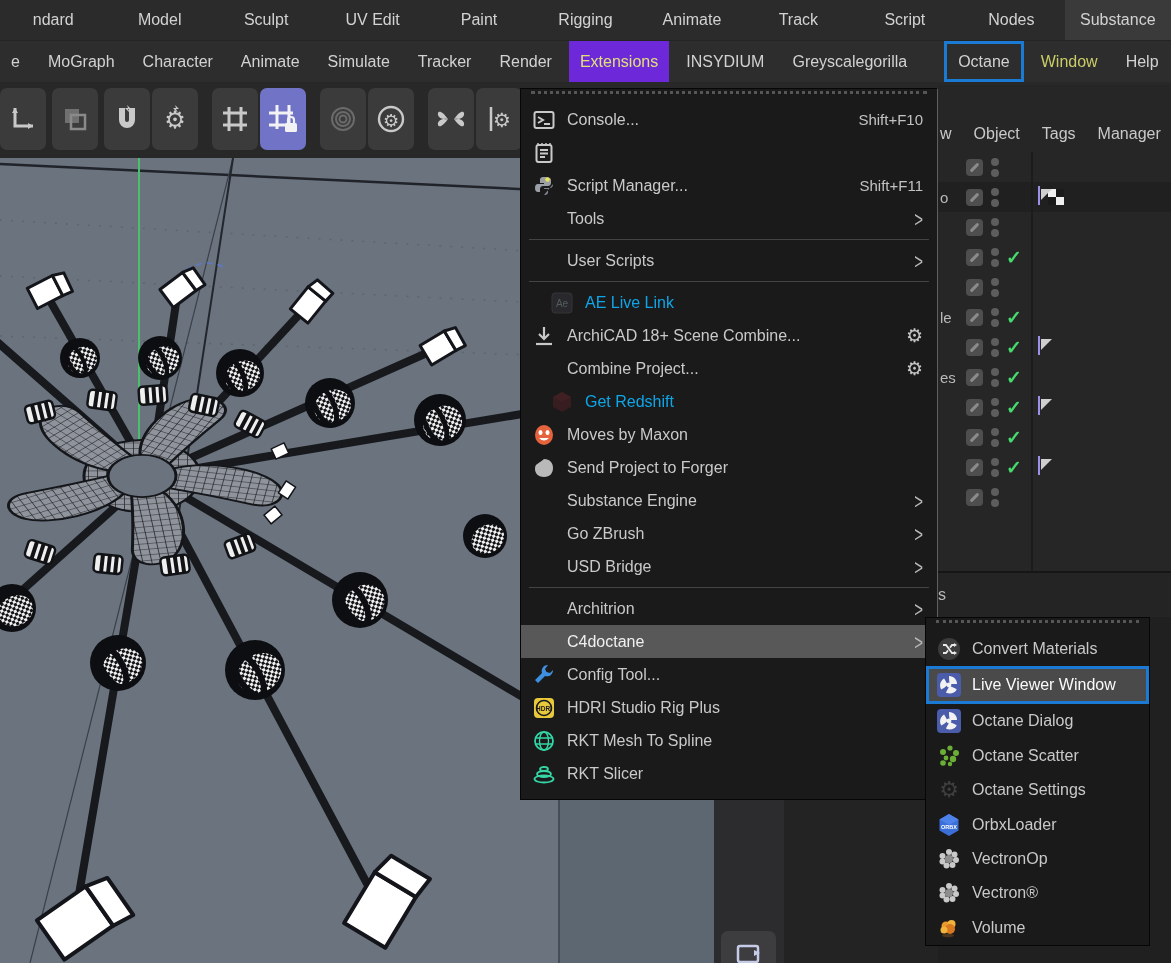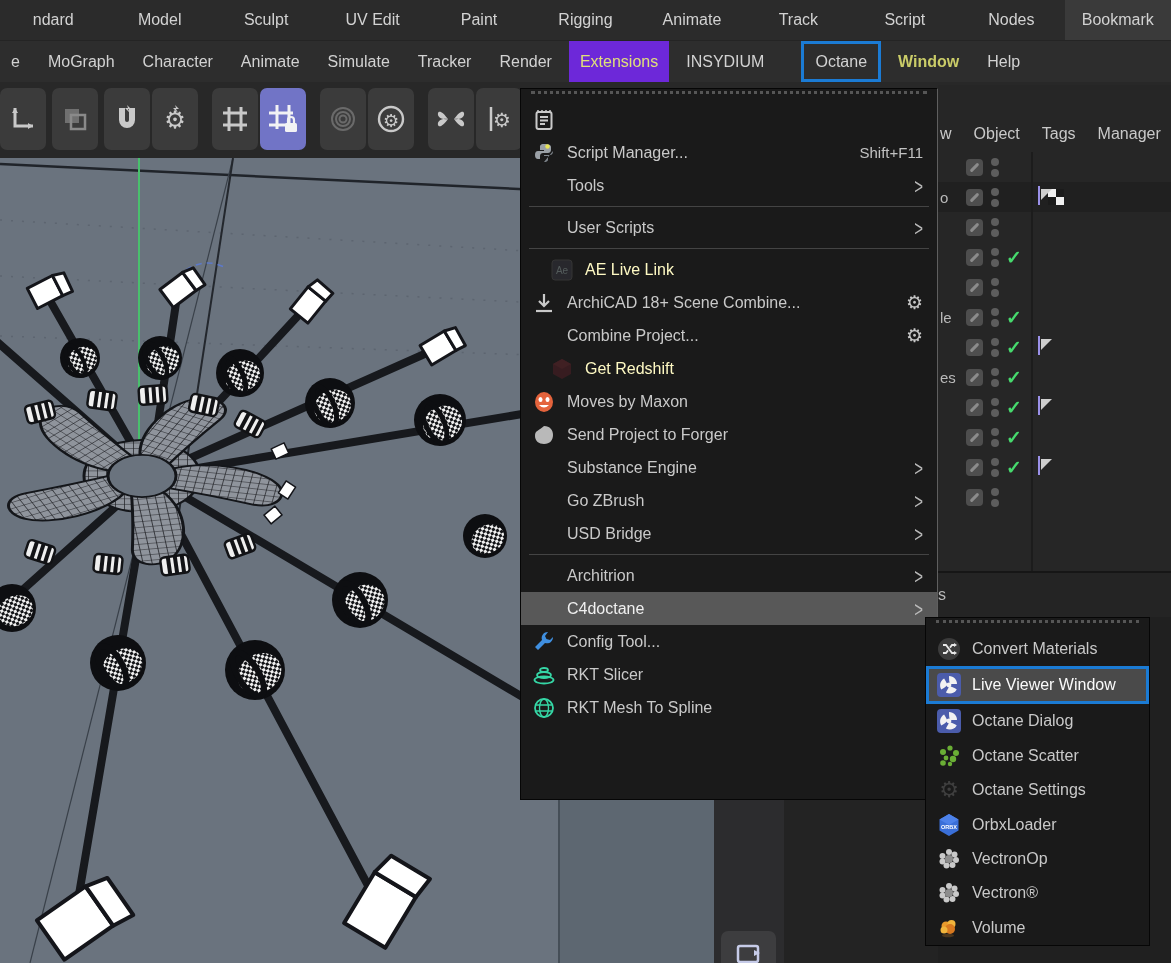--- a/index.html
+++ b/index.html
@@ -11,21 +11,21 @@
   .mbar { position:absolute; left:0; width:1171px; display:flex; align-items:stretch; }
   #mbar1 { top:0; height:40px; background:#2b2b2b; }
   #mbar2 { top:40px; height:42px; background:#2d2d2d; border-top:1px solid #242424; }
   .mitem { display:flex; align-items:center; justify-content:center; color:#d2d2d2;
            font-size:16px; padding:0 10px; white-space:nowrap; cursor:default; }
   #mbar1 .mitem { flex:1; }
   .mitem.block { background:#3a3a3a; }
   #mbar2 { gap:6px; }
   #mbar2 .mitem { padding:0 11px; }
   .mitem.active { background:#6d28d9; color:#e0e07a; }
-  .mitem.colored { color:#caCB68; color:#cacc68;font-weight:bold; }
+  .mitem.colored { color:#caCB68; color:#cacc68; }
   .mitem.focus { border:3px solid #1b7bd4; padding:0 8px;margin-left:20px; }
 
   
   #toolbar { position:absolute; left:0; top:82px; width:1171px; height:76px; background:#282828; }
   .tbtn { position:absolute; top:6px; width:46px; height:62px; background:#3b3b3b; border-radius:7px;
           display:flex; align-items:center; justify-content:center; color:#c9c9c9; }
   .tbtn.active { background:#7174c6; color:#f2f2f4; }
   .tbtn.dim { color:#6a6a6a; }
   .tbtn svg { display:block; }
 
@@ -34,21 +34,21 @@
 
   
   #extmenu { position:absolute; left:520px; top:88px; width:418px; height:712px; background:#1a1a1a;
              border:1px solid #060606; border-right:1px solid #5f5f5f; z-index:30; display:flex; flex-direction:column; }
   .menu-item { height:33px; display:flex; align-items:center; padding:0 14px 0 10px; color:#c9c9c9; font-size:16px; }
   .menu-item .mi-icon { width:26px; height:24px; margin-right:10px; display:flex; align-items:center; justify-content:center; flex:none; }
   .menu-item .mi-label { flex:1; white-space:nowrap; overflow:hidden; }
   .menu-item .mi-short { color:#c2c2c2; font-size:15px; margin-left:12px; }
   .menu-item .mi-gear { color:#c6c6c6; font-size:19px; margin-left:10px; }
   .menu-item .mi-arrow { color:#b9b9b9; font-size:15px; margin-left:12px; transform:scaleY(1.5); }
-  .menu-item.disabled { color:#fef9c3;padding-left:28px; }
+  .menu-item.disabled { color:#0ea5e9;padding-left:28px; }
   .menu-item.disabled .mi-icon { opacity:.45; }
   .menu-item.hl { background:#585858; color:#f0f0f0; }
   .menu-sep { height:9px; display:flex; align-items:center; padding:0 8px; }
   .menu-sep::after { content:""; flex:1; height:1px; background:#444; }
 
   
   #submenu { position:absolute; left:925px; top:617px; width:225px; height:329px; background:#1a1a1a;
              border:1px solid #060606; z-index:40; display:flex; flex-direction:column; }
   #submenu .menu-item { height:35px; padding:0 10px; }
   #submenu .menu-item.focus { border:3px solid #1b7bd4; background:#4a4a4a; color:#fafafa; padding:16px 7px; }
@@ -98,32 +98,33 @@
       <div class="mitem">ndard</div>
       <div class="mitem">Model</div>
       <div class="mitem">Sculpt</div>
       <div class="mitem">UV Edit</div>
       <div class="mitem">Paint</div>
       <div class="mitem">Rigging</div>
       <div class="mitem">Animate</div>
       <div class="mitem">Track</div>
       <div class="mitem">Script</div>
       <div class="mitem">Nodes</div>
-      <div class="mitem block">Bookmark</div>
+      <div class="mitem block">Substance</div>
     </div>
   <div class="mbar" id="mbar2">
       <div class="mitem">e</div>
       <div class="mitem">MoGraph</div>
       <div class="mitem">Character</div>
       <div class="mitem">Animate</div>
       <div class="mitem">Simulate</div>
       <div class="mitem">Tracker</div>
       <div class="mitem">Render</div>
       <div class="mitem active">Extensions</div>
       <div class="mitem">INSYDIUM</div>
+      <div class="mitem">Greyscalegorilla</div>
       <div class="mitem focus">Octane</div>
       <div class="mitem colored">Window</div>
       <div class="mitem">Help</div>
     </div>
 
   <div id="toolbar">
       <div class="tbtn" style="left: 0px;">
         <svg width="30" height="30" viewBox="0 0 30 30">
           <path d="M7 4v18h18" fill="none" stroke="currentColor" stroke-width="3"></path>
           <path d="M7 4l-3 5h6zM25 22l-5-3v6z" fill="currentColor"></path>
@@ -562,20 +563,31 @@
   </div>
   <div id="matstrip">
     <span>s</span>
   </div>
   <div id="rightdark"></div>
 
   <div id="extmenu">
       <div class="tearoff"></div>
       <div class="menu-item">
         <span class="mi-icon">
+          <svg width="22" height="20" viewBox="0 0 22 20">
+            <rect x="1.5" y="2" width="19" height="16" rx="2" fill="none" stroke="#c9c9c9" stroke-width="2"></rect>
+            <path d="M5 7l5 3-5 3" fill="none" stroke="#c9c9c9" stroke-width="2"></path>
+            <line x1="11" y1="14" x2="17" y2="14" stroke="#c9c9c9" stroke-width="2"></line>
+          </svg>
+        </span>
+        <span class="mi-label">Console...</span>
+        <span class="mi-short">Shift+F10</span>
+      </div>
+      <div class="menu-item">
+        <span class="mi-icon">
           <svg width="20" height="22" viewBox="0 0 20 22">
             <rect x="2.5" y="3" width="15" height="17" rx="2" fill="none" stroke="#c9c9c9" stroke-width="2"></rect>
             <path d="M4 3v-2M8 3v-2M12 3v-2M16 3v-2" stroke="#c9c9c9" stroke-width="1.5"></path>
             <path d="M6 8h8M6 11.5h8M6 15h5" stroke="#c9c9c9" stroke-width="1.8"></path>
           </svg>
         </span>
       </div>
       <div class="menu-item">
         <span class="mi-icon">
           <svg width="22" height="22" viewBox="0 0 22 22">
@@ -681,38 +693,48 @@
         <span class="mi-icon">
           <svg width="22" height="22" viewBox="0 0 22 22">
             <path d="M20 6a6 6 0 0 1-8 6l-7 7-3-3 7-7a6 6 0 0 1 6-8l-3 4 1.5 3L17 9z" fill="#3f8fe0"></path>
           </svg>
         </span>
         <span class="mi-label">Config Tool...</span>
       </div>
       <div class="menu-item">
         <span class="mi-icon">
           <svg width="22" height="22" viewBox="0 0 22 22">
+            <rect x="1" y="1" width="20" height="20" rx="4" fill="#e9c93c"></rect>
+            <circle cx="11" cy="11" r="7.5" fill="none" stroke="#191919" stroke-width="1.6"></circle>
+            <text x="11" y="14" font-size="6.5" font-weight="bold" fill="#191919" text-anchor="middle" font-family="Liberation Sans,sans-serif">HDRI</text>
+          </svg>
+        </span>
+        <span class="mi-label">HDRI Studio Rig Plus</span>
+      </div>
+      <div class="menu-item">
+        <span class="mi-icon">
+          <svg width="22" height="22" viewBox="0 0 22 22">
+            <circle cx="11" cy="11" r="9" fill="none" stroke="#35d6a5" stroke-width="1.8"></circle>
+            <ellipse cx="11" cy="11" rx="4.5" ry="9" fill="none" stroke="#35d6a5" stroke-width="1.4"></ellipse>
+            <path d="M2.5 8h17M2.5 14h17" stroke="#35d6a5" stroke-width="1.4"></path>
+          </svg>
+        </span>
+        <span class="mi-label">RKT Mesh To Spline</span>
+      </div>
+      <div class="menu-item">
+        <span class="mi-icon">
+          <svg width="22" height="22" viewBox="0 0 22 22">
             <g fill="none" stroke="#35d6a5" stroke-width="1.8">
               <ellipse cx="11" cy="6" rx="4" ry="2"></ellipse>
               <ellipse cx="11" cy="11" rx="7" ry="3"></ellipse>
               <ellipse cx="11" cy="16" rx="9.5" ry="3.5"></ellipse>
             </g>
           </svg>
         </span>
         <span class="mi-label">RKT Slicer</span>
-      </div>
-      <div class="menu-item">
-        <span class="mi-icon">
-          <svg width="22" height="22" viewBox="0 0 22 22">
-            <circle cx="11" cy="11" r="9" fill="none" stroke="#35d6a5" stroke-width="1.8"></circle>
-            <ellipse cx="11" cy="11" rx="4.5" ry="9" fill="none" stroke="#35d6a5" stroke-width="1.4"></ellipse>
-            <path d="M2.5 8h17M2.5 14h17" stroke="#35d6a5" stroke-width="1.4"></path>
-          </svg>
-        </span>
-        <span class="mi-label">RKT Mesh To Spline</span>
       </div>
     </div>
 
   <div id="submenu">
       <div class="tearoff"></div>
       <div class="menu-item">
         <span class="mi-icon">
           <svg width="24" height="24" viewBox="0 0 24 24">
             <circle cx="12" cy="12" r="11" fill="#3c3c3c"></circle>
             <path d="M6 8h3l6 8h3M6 16h3l2-2.6M13 10.6L15 8h3" fill="none" stroke="#e8e8e8" stroke-width="1.8"></path>

